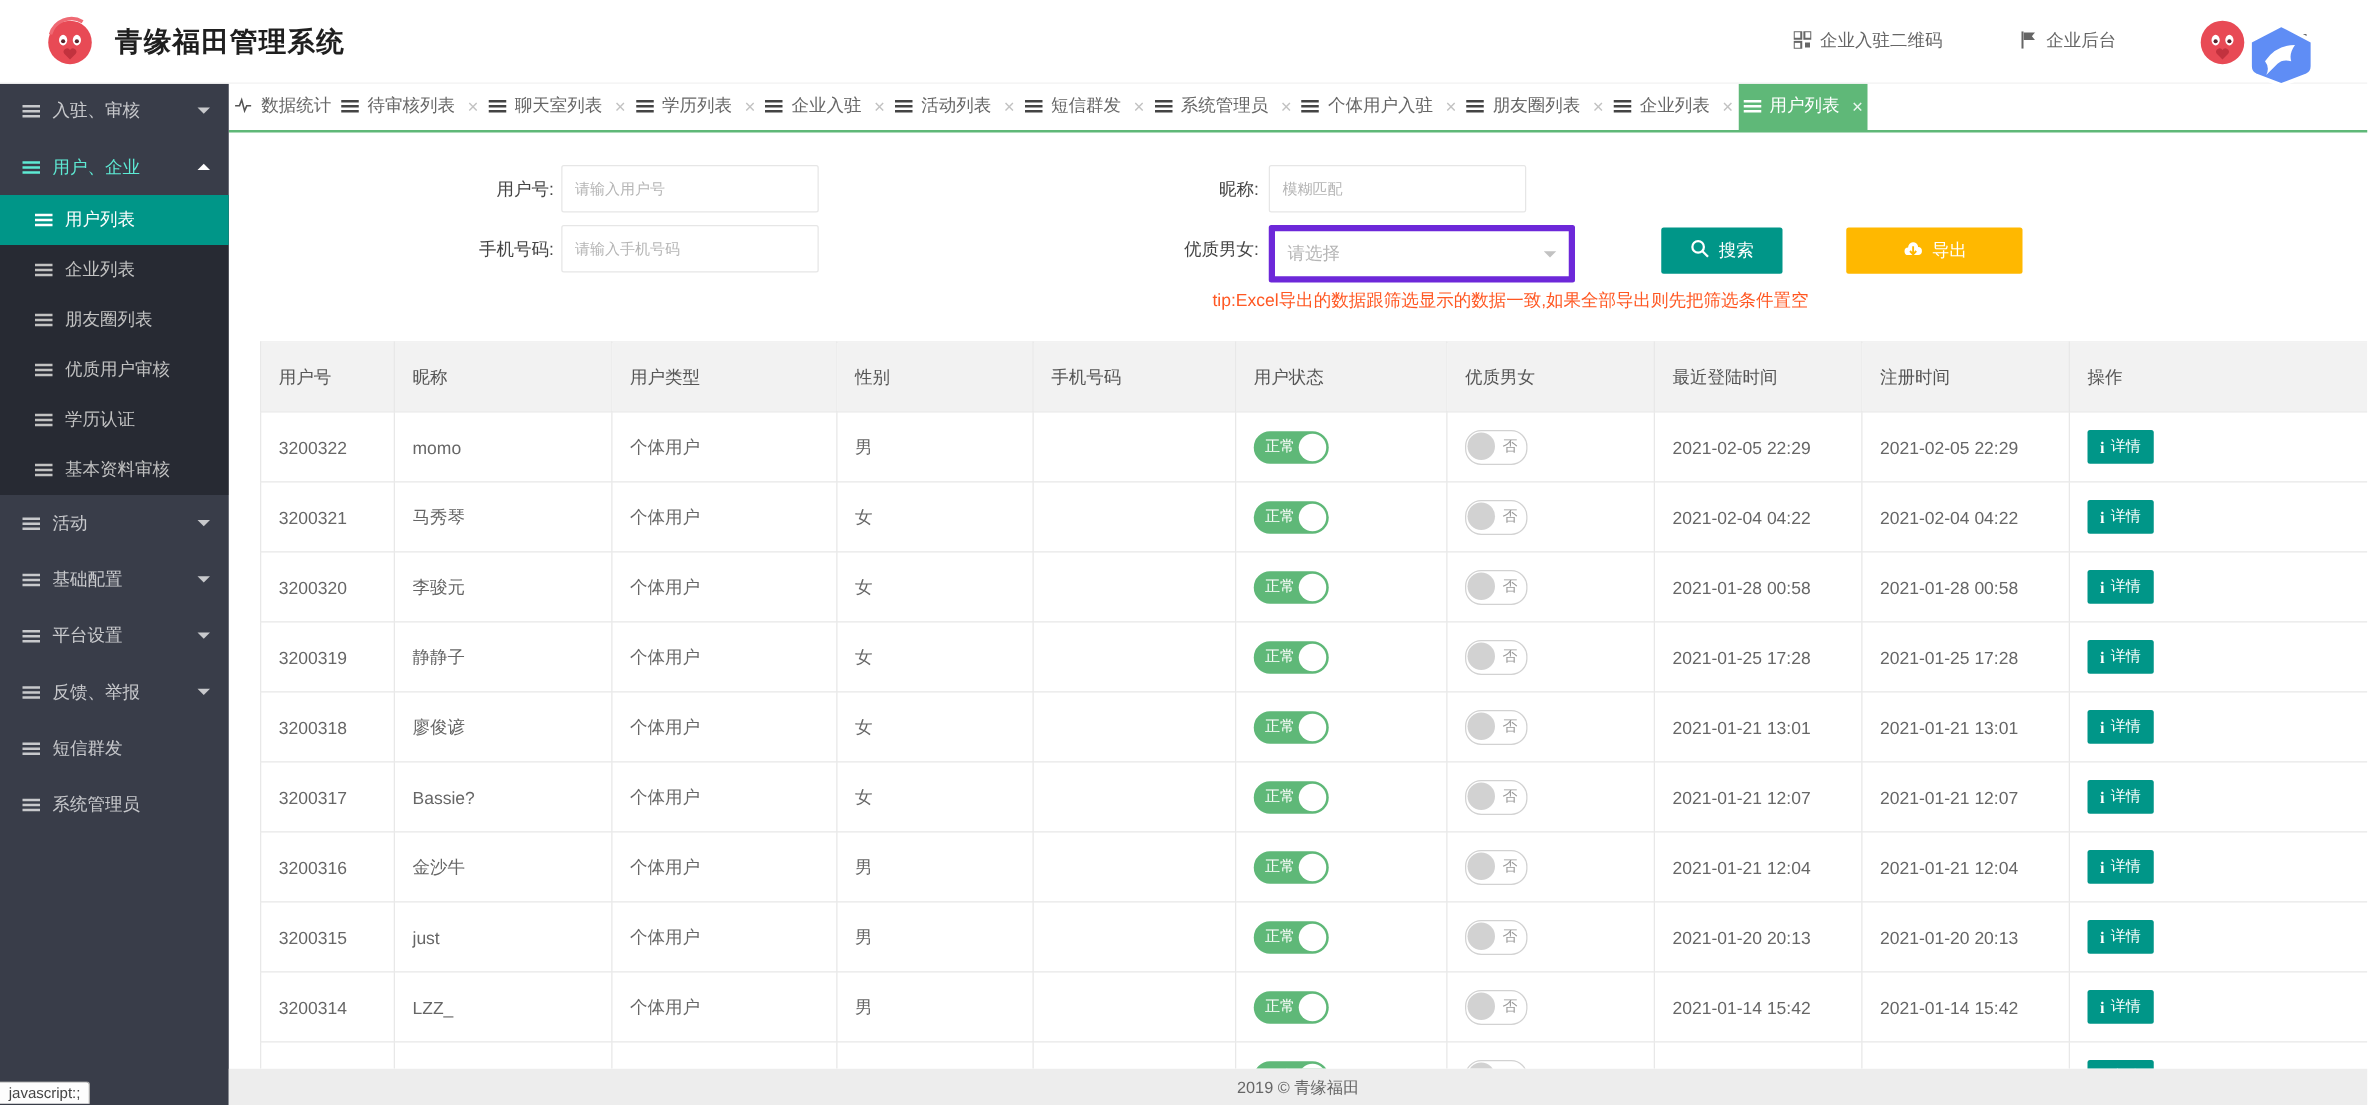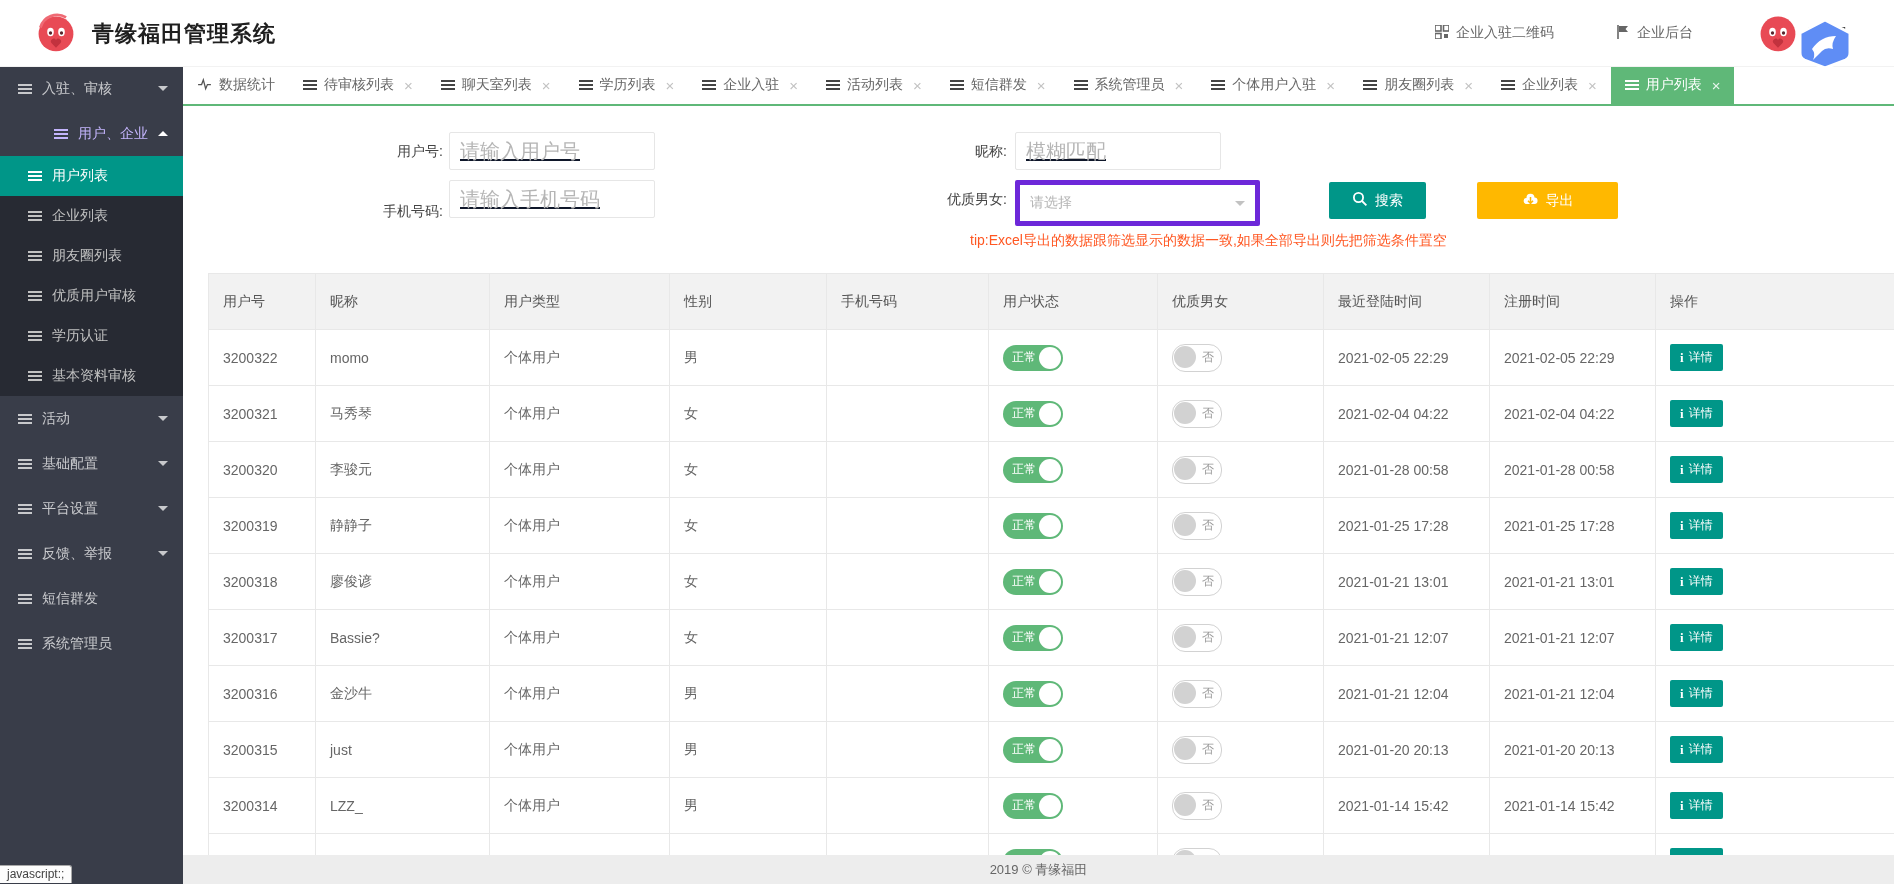--- a/index.html
+++ b/index.html
@@ -14,46 +14,46 @@
   .hdr-qr{left:1435px;}
   .hdr-backend{left:1616px;}
   .hdr-avatar{position:absolute;left:1756px;top:11px;width:44px;height:44px;border-radius:50%;overflow:hidden;}
   .hdr-admin{position:absolute;left:1806px;top:25px;font-size:14px;color:#333;}
   .cursor-badge{position:absolute;left:1794px;top:18px;width:62px;height:52px;z-index:9;}
 
   
   .sidebar{position:absolute;left:0;top:66px;width:183px;height:818px;background:#393D49;z-index:4;}
   .side-item{position:relative;height:45px;display:flex;align-items:center;padding-left:18px;
              font-size:14px;color:rgba(255,255,255,.72);cursor:pointer;}
-  .side-item.open{color:#c4b5fd;margin-left:36px;}
+  .side-item.open{color:#5eead4;}
   .side-children{background:rgba(0,0,0,.3);}
   .side-children .side-item{height:40px;padding-left:28px;color:#c2c2c2;}
   .side-children .side-item.active{background:#009688;color:#fff;}
   .ic-list{position:relative;width:14px;height:12px;display:inline-block;margin-right:10px;flex:0 0 14px;}
   .ic-list::before{content:"";position:absolute;left:0;top:1px;width:14px;height:2px;background:currentColor;
                    box-shadow:0 4px 0 currentColor,0 8px 0 currentColor;}
   .chev{position:absolute;right:15px;width:0;height:0;border:5px solid transparent;}
   .chev.down{border-top-color:rgba(255,255,255,.72);margin-top:5px;}
   .chev.up{border-bottom-color:#fff;margin-bottom:5px;}
 
   
   .tab-bar{position:absolute;left:183px;top:66px;width:1711px;height:38px;background:#fff;
            border-bottom:2px solid #5FB878;display:flex;align-items:stretch;z-index:3;}
-  .tab{display:flex;align-items:center;gap:7px;padding:0 14px;font-size:14px;color:#666;cursor:pointer;white-space:nowrap;}
+  .tab{display:flex;align-items:center;gap:7px;padding:0 4px;font-size:14px;color:#666;cursor:pointer;white-space:nowrap;}
   .tab .ic-list{color:#444;margin-right:0;}
   .tab-close{color:#c2c2c2;font-size:15px;margin-left:3px;line-height:1;}
   .tab.active{background:#5FB878;color:#fff;}
   .tab.active .ic-list{color:#fff;}
   .tab.active .tab-close{color:#e9f6ee;}
 
   
   .content{position:absolute;left:183px;top:106px;width:1711px;height:749px;background:#fff;overflow:hidden;z-index:2;}
   .fld-label{position:absolute;height:38px;line-height:38px;font-size:14px;color:#444;text-align:right;}
   .fld-input{position:absolute;height:36px;width:184px;border:1px solid #e6e6e6;border-radius:2px;
-             padding:0 10px;font-size:20px;color:#0f172a;font-family:inherit;outline:none;text-decoration:underline;}
+             padding:0 10px;font-size:12px;color:#737373;font-family:inherit;outline:none;}
   .fld-input::placeholder{color:#b5b5b5;opacity:1;}
   .fld-select{position:absolute;height:36px;width:215px;border:5px solid #6d28d9;border-radius:2px;background:#fff;
               display:flex;align-items:center;padding:0 10px;font-size:14px;color:#b5b5b5;cursor:pointer;}
   .fld-select .tri{position:absolute;right:10px;top:16px;width:0;height:0;border:5px solid transparent;border-top-color:#c2c2c2;}
   .btn{position:absolute;height:37px;border:none;border-radius:2px;color:#fff;font-size:14px;font-family:inherit;
        display:flex;align-items:center;justify-content:center;gap:7px;cursor:pointer;}
   .btn-search{left:1146px;top:76px;width:97px;background:#009688;}
   .btn-export{left:1294px;top:76px;width:141px;background:#FFB800;}
   .form-tip{position:absolute;left:787px;top:126px;font-size:14px;color:#FF5722;}
 
@@ -275,21 +275,21 @@
   </div>
 
 <div class="content">
 
   <span class="fld-label" style="left:140px;top:26px;width:120px;">用户号:</span>
   <input class="fld-input" style="left: 266px; top: 26px;" placeholder="请输入用户号">
 
   <span class="fld-label" style="left:690px;top:26px;width:134px;">昵称:</span>
   <input class="fld-input" style="left: 832px; top: 26px;" placeholder="模糊匹配">
 
-  <span class="fld-label" style="left:140px;top:86px;width:120px;">手机号码:</span>
+  <span class="fld-label" style="left:140px;top:74px;width:120px;">手机号码:</span>
   <input class="fld-input" style="left: 266px; top: 74px;" placeholder="请输入手机号码">
 
   <span class="fld-label" style="left:690px;top:74px;width:134px;">优质男女:</span>
   <div class="fld-select" style="left:832px;top:74px;">
     <span>请选择</span>
     <span class="tri"></span>
   </div>
 
   <button class="btn btn-search">
     <span>

